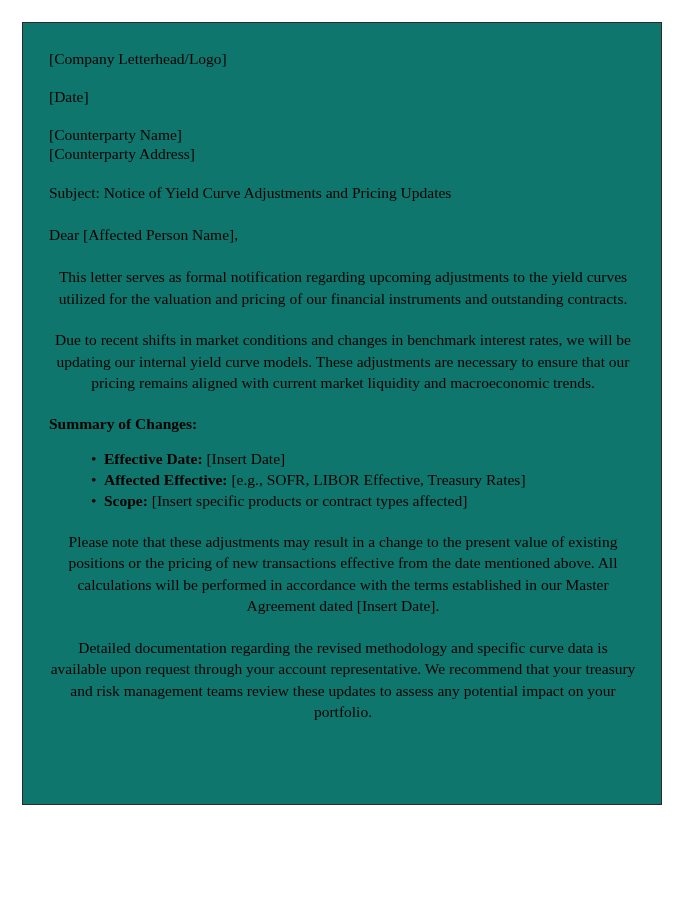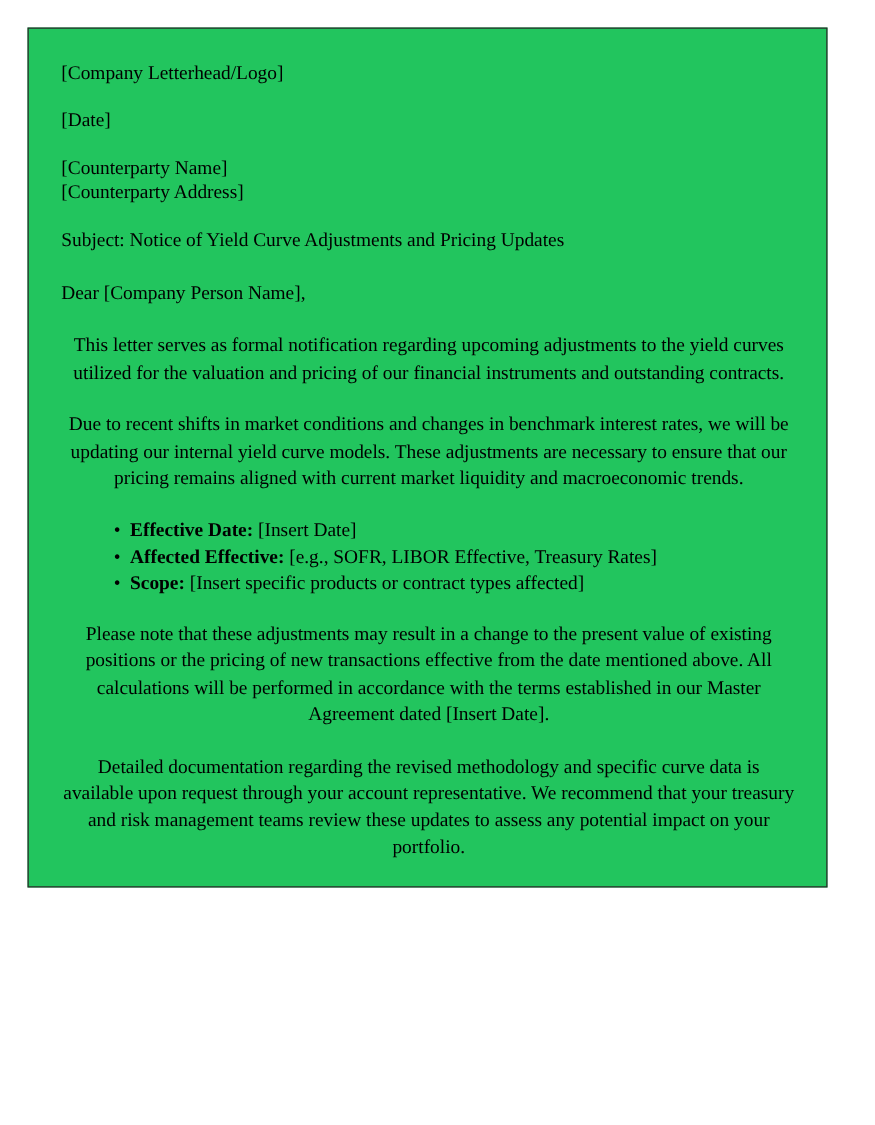--- a/index.html
+++ b/index.html
@@ -12,23 +12,23 @@
   }
   body {
     font-family: "Liberation Serif", "DejaVu Serif", serif;
     color: #000000;
   }
   #page {
     position: absolute;
     left: 22px;
     top: 22px;
     width: 640px;
-    height: 688px;
+    height: 783px;
     border: 1px solid #2b2b2b;
-    background: #22c55e;
+    background: #0f766e;
     box-sizing: border-box;
     overflow: hidden;
   }
   #page-inner {
     padding: 26px 24px 0 26px;
     box-sizing: border-box;
   }
   .line {
     font-size: 15.5px;
     line-height: 19px;
@@ -95,26 +95,27 @@
 
     <div class="block line">[Date]</div>
 
     <div class="addr-block">
       <div class="line">[Counterparty Name]</div>
       <div class="line">[Counterparty Address]</div>
     </div>
 
     <div class="subject">Subject: Notice of Yield Curve Adjustments and Pricing Updates</div>
 
-    <div class="salutation">Dear [Company Person Name],</div>
+    <div class="salutation">Dear [Affected Person Name],</div>
 
     <p class="para">This letter serves as formal notification regarding upcoming adjustments to the yield curves utilized for the valuation and pricing of our financial instruments and outstanding contracts.</p>
 
     <p class="para">Due to recent shifts in market conditions and changes in benchmark interest rates, we will be updating our internal yield curve models. These adjustments are necessary to ensure that our pricing remains aligned with current market liquidity and macroeconomic trends.</p>
 
+    <h2 class="section-head">Summary of Changes:</h2>
 
     <ul class="changes">
       <li><span class="b">Effective Date:</span> <span>[Insert Date]</span></li>
       <li><span class="b">Affected Effective:</span> <span>[e.g., SOFR, LIBOR Effective, Treasury Rates]</span></li>
       <li><span class="b">Scope:</span> <span>[Insert specific products or contract types affected]</span></li>
     </ul>
 
     <p class="para">Please note that these adjustments may result in a change to the present value of existing positions or the pricing of new transactions effective from the date mentioned above. All calculations will be performed in accordance with the terms established in our Master Agreement dated [Insert Date].</p>
 
     <p class="para">Detailed documentation regarding the revised methodology and specific curve data is available upon request through your account representative. We recommend that your treasury and risk management teams review these updates to assess any potential impact on your portfolio.</p>

